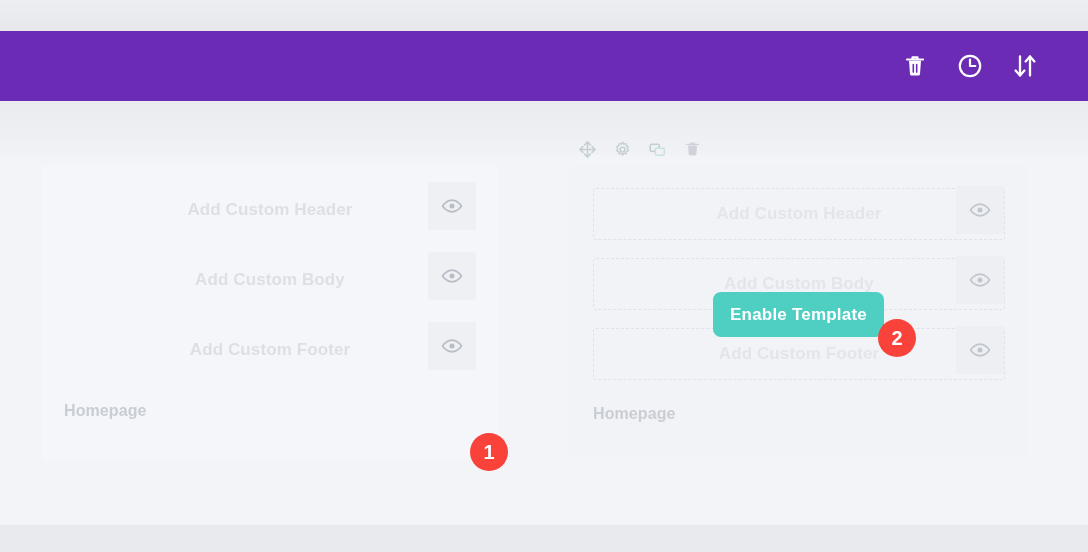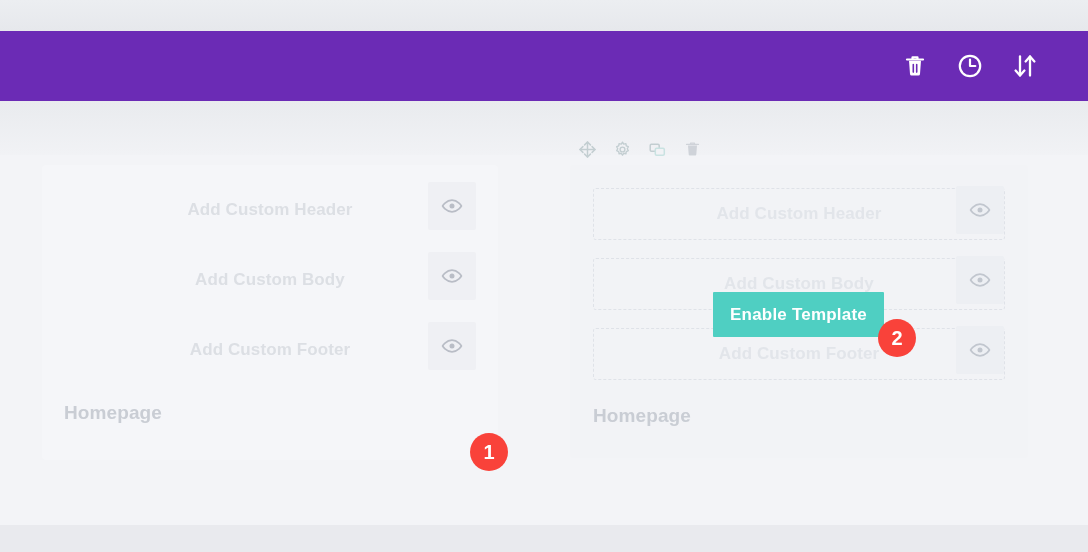--- a/index.html
+++ b/index.html
@@ -117,21 +117,21 @@
     display: flex;
     align-items: center;
     justify-content: center;
     cursor: pointer;
   }
   .tpl-card.right .eye-btn { background: #edeff3; }
   .eye-btn svg { display: block; }
 
   .card-title {
     position: absolute;
-    font-size: 19px;
+    font-size: 16px;
     font-weight: bold;
     color: #c9cdd4;
     letter-spacing: 0.1px;
     user-select: none;
   }
 
   
   .hover-toolbar {
     position: absolute;
     left: 578px; top: 140px;
@@ -147,21 +147,21 @@
   }
   .hover-toolbar .ht-icon svg { display: block; }
 
   
   .enable-btn {
     position: absolute;
     left: 713px; top: 292px;
     width: 171px; height: 45px;
     background: #4fcfc2;
     border: none;
-    border-radius: 1px;
+    border-radius: 8px;
     color: #ffffff;
     font-size: 17px;
     font-weight: bold;
     font-family: "Liberation Sans", sans-serif;
     letter-spacing: 0.2px;
     cursor: pointer;
   }
 
   
   .step-badge {

